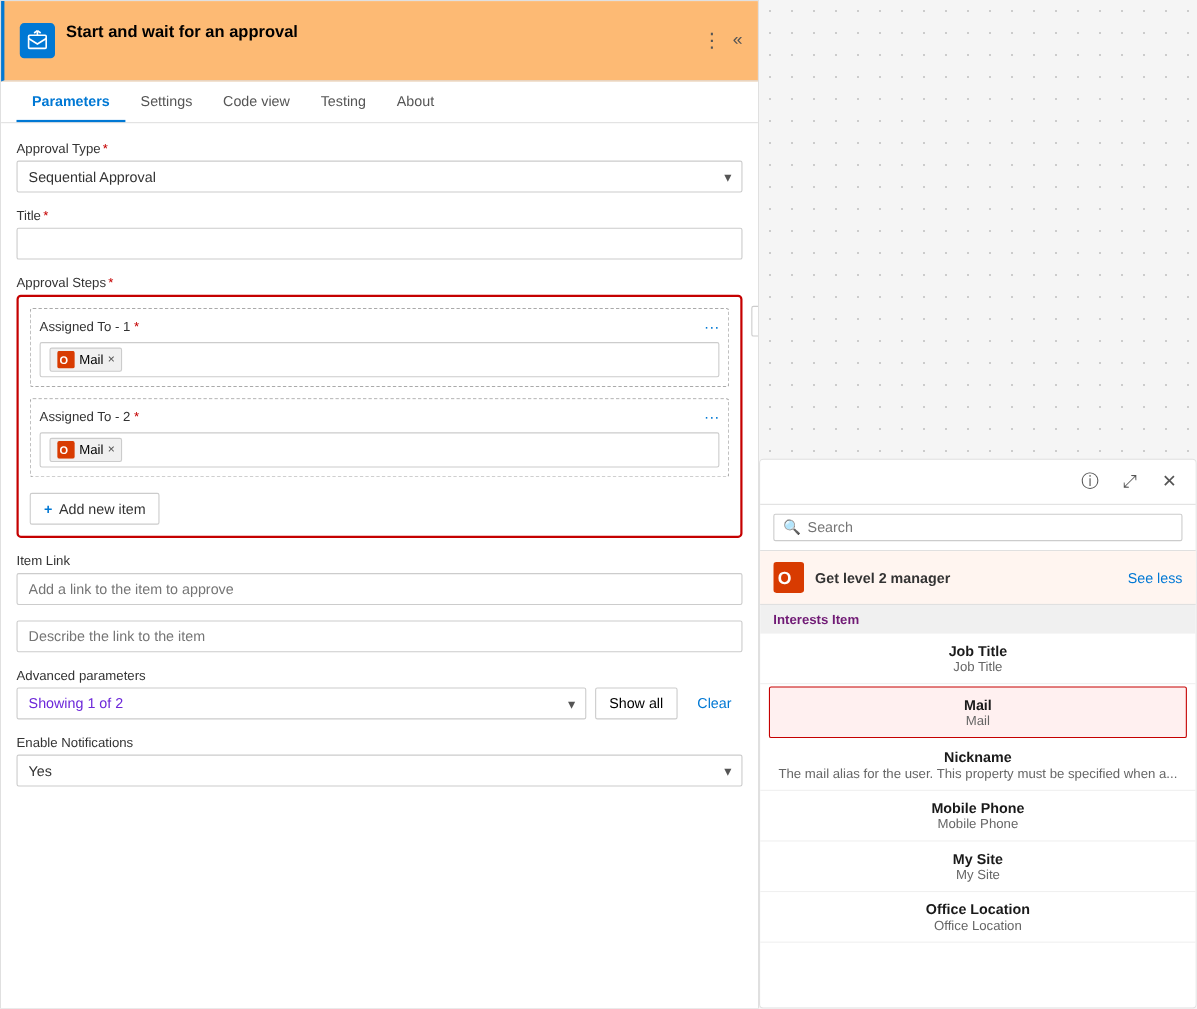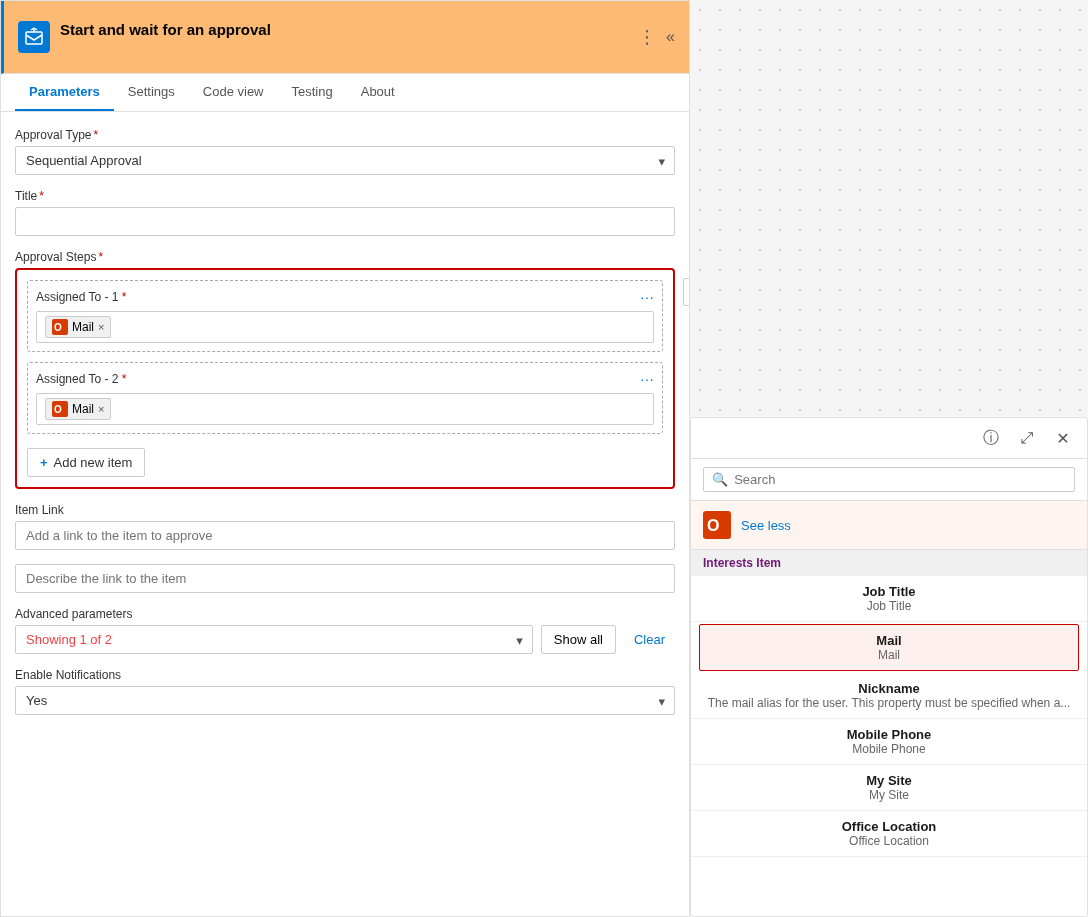--- a/index.html
+++ b/index.html
@@ -196,21 +196,21 @@
     .advanced-dropdown {
       flex: 1;
       position: relative;
     }
     .advanced-dropdown select {
       width: 100%;
       padding: 6px 30px 6px 10px;
       border: 1px solid #ccc;
       border-radius: 2px;
       font-size: 13px;
-      color: #ef4444;
+      color: #6d28d9;
       background: #fff;
       appearance: none;
     }
     .advanced-dropdown .chevron {
       position: absolute;
       right: 10px;
       top: 50%;
       transform: translateY(-50%);
       pointer-events: none;
       color: #555;
@@ -515,20 +515,21 @@
         <span>🔍</span>
         <input type="text" placeholder="Search" style="">
       </div>
     </div>
 
     <div class="active-item-banner">
       <svg class="active-item-office-icon" viewBox="0 0 28 28" xmlns="http://www.w3.org/2000/svg">
         <rect width="28" height="28" rx="3" fill="#D83B01"></rect>
         <text x="4" y="20" font-size="16" fill="white" font-weight="bold">O</text>
       </svg>
+      <span class="active-item-title">Get level 2 manager</span>
       <button class="see-less-btn">See less</button>
     </div>
 
     <div class="property-list">
 
       <div class="property-section">Interests Item</div>
 
       <div class="property-item">
         <div class="prop-name">Job Title</div>
         <div class="prop-desc">Job Title</div>

